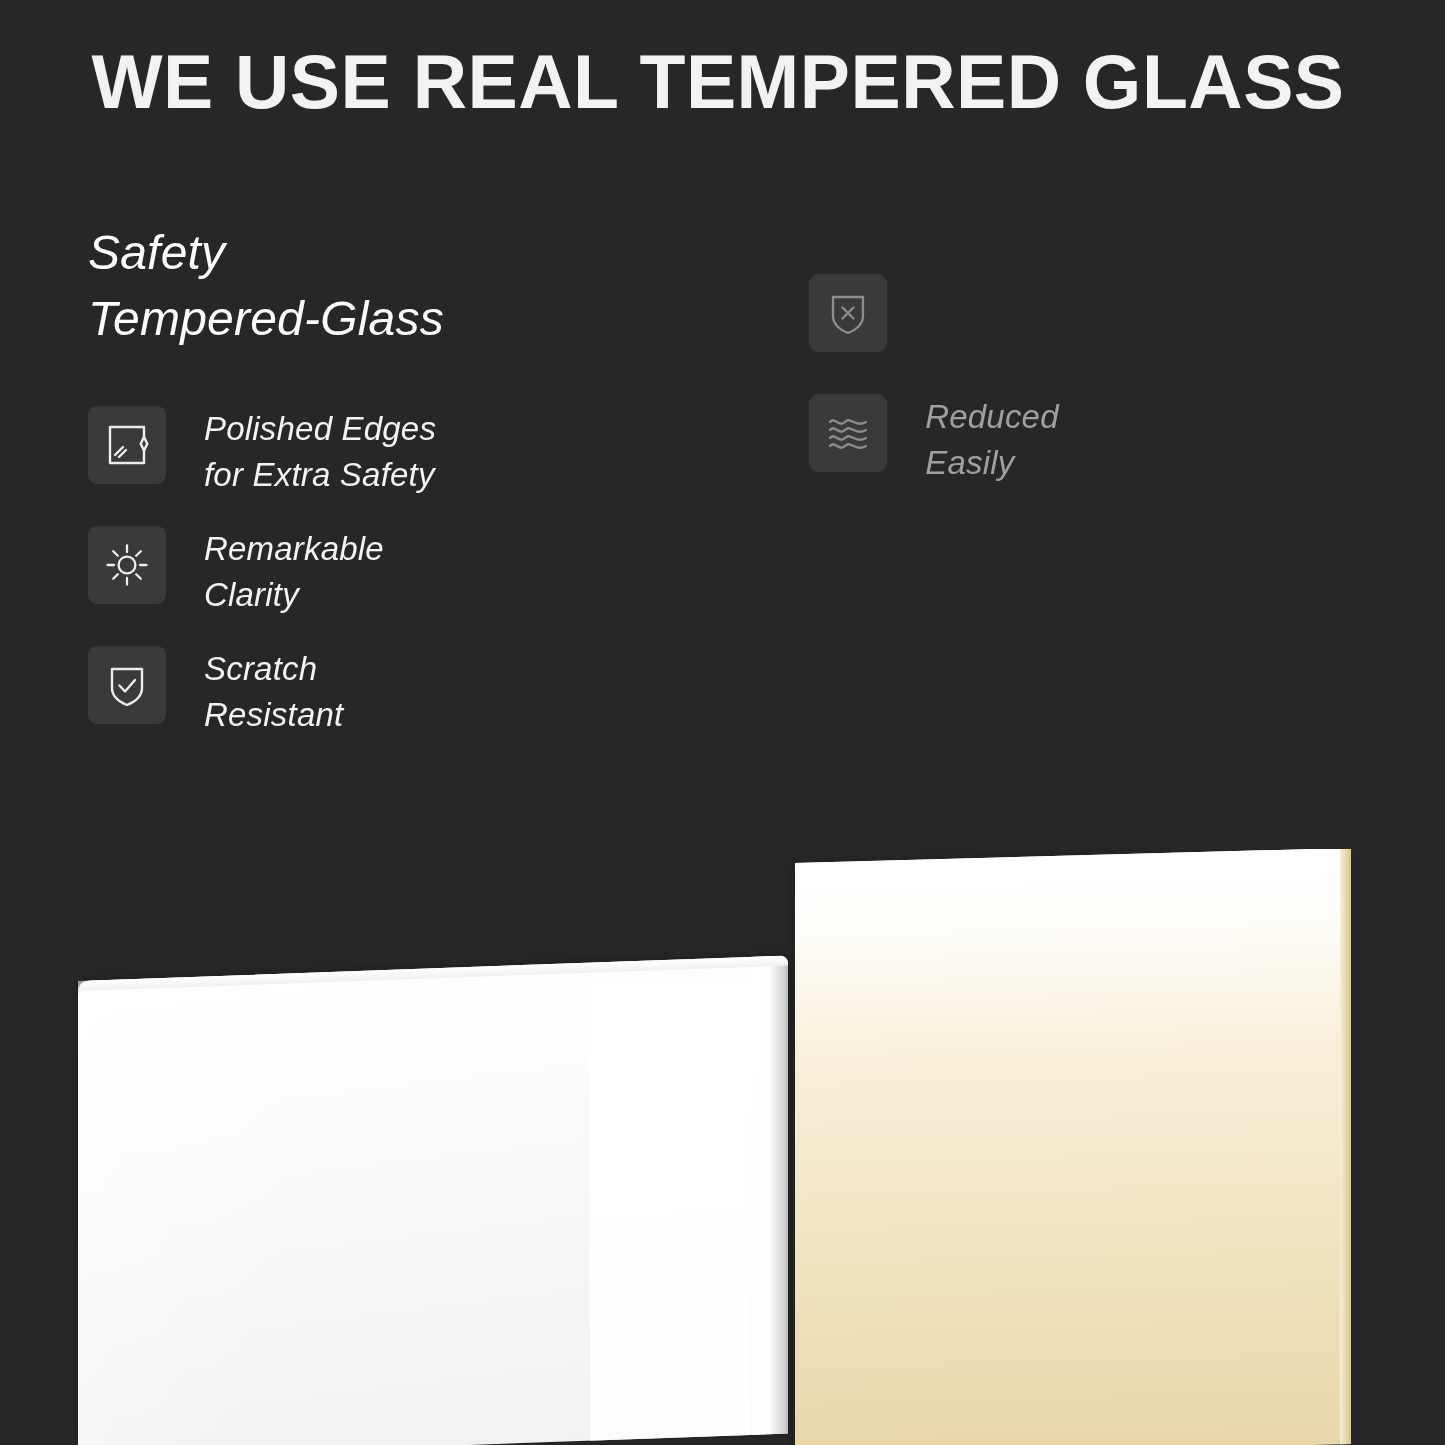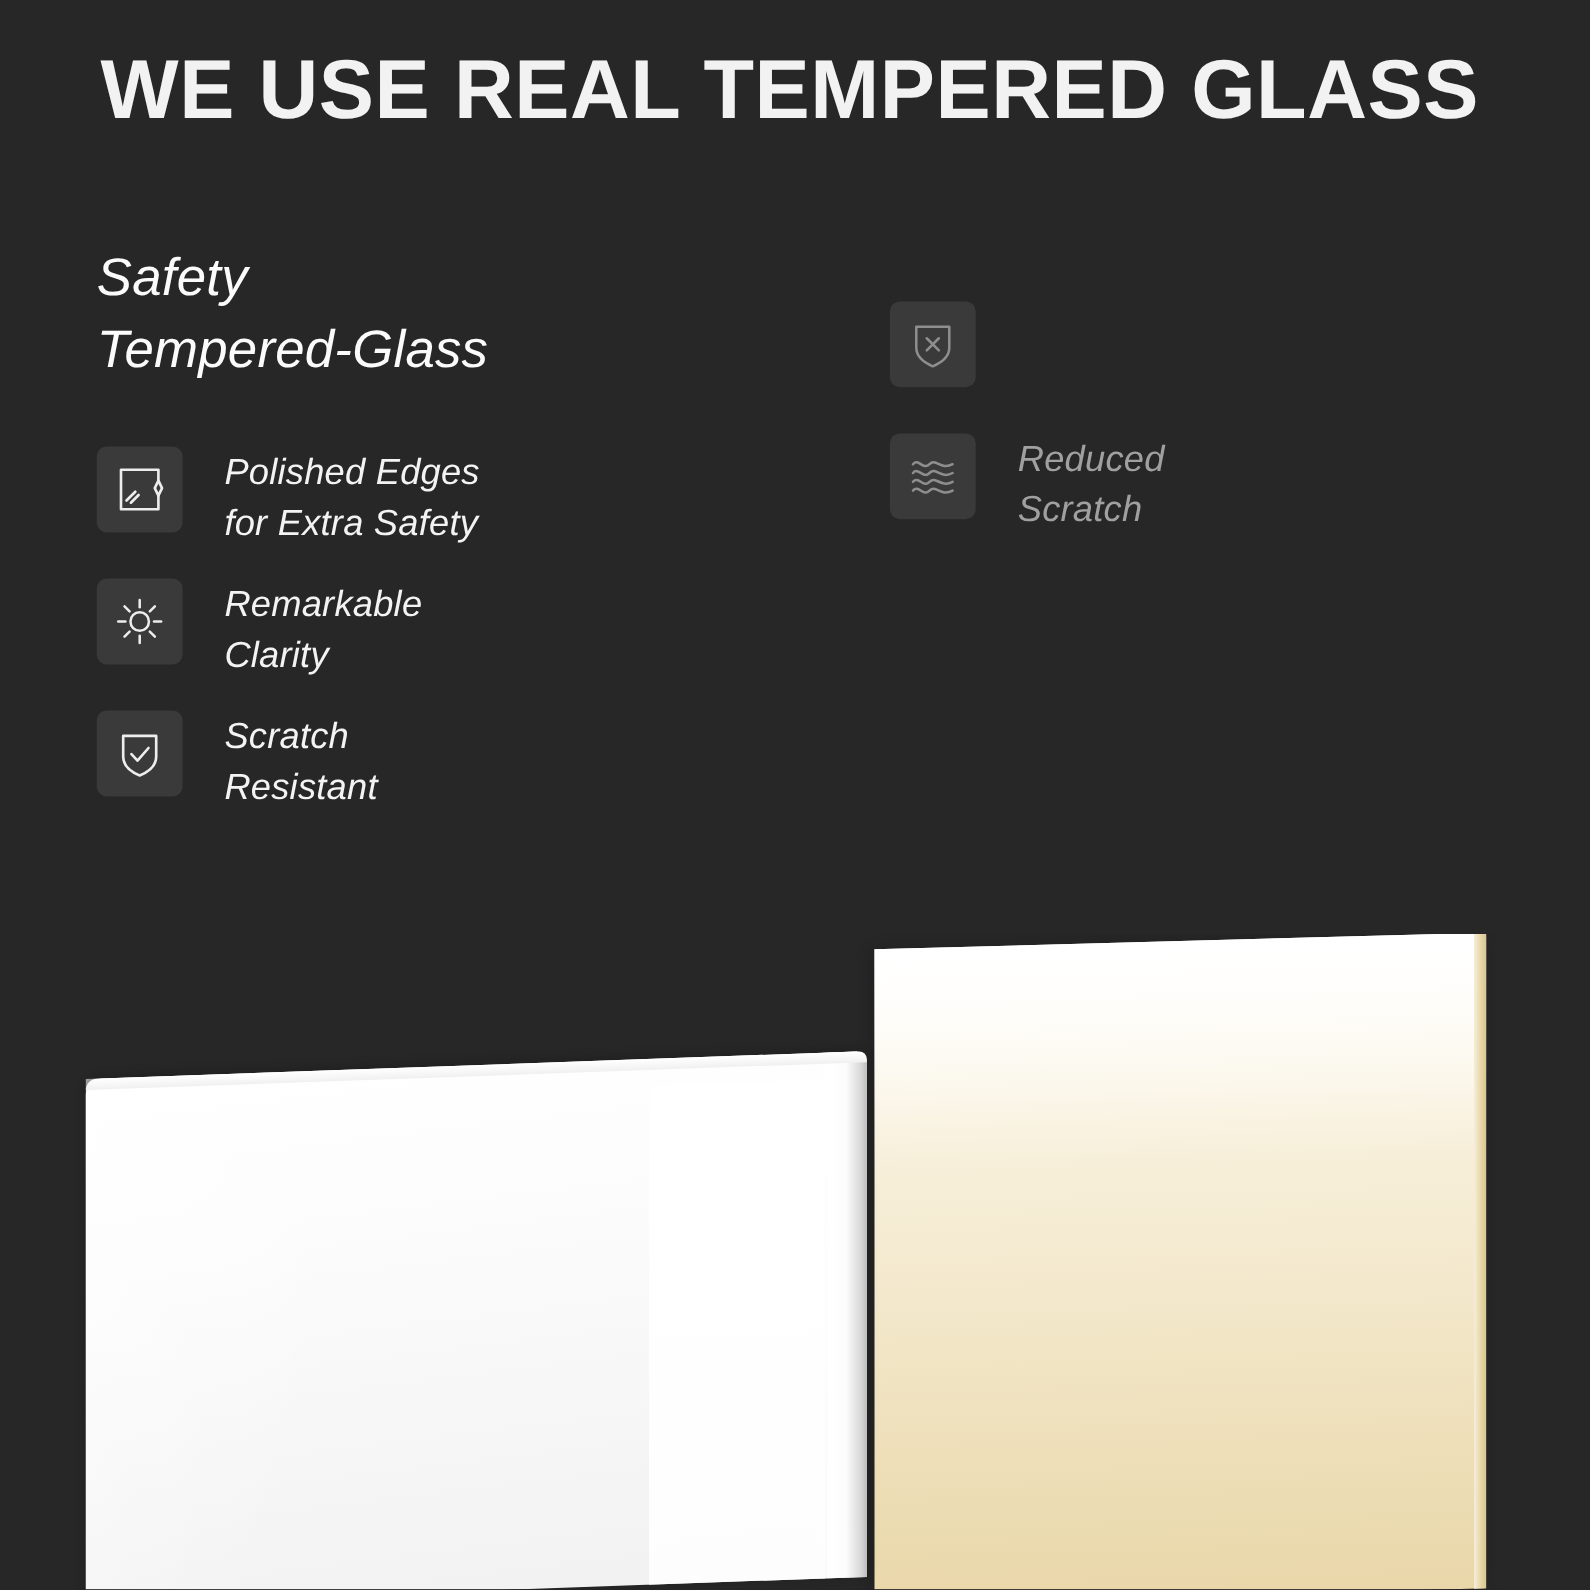--- a/index.html
+++ b/index.html
@@ -265,21 +265,21 @@
         <div class="feature">
           <span class="badge">
             <svg width="46" height="46" viewBox="0 0 46 46" fill="none" stroke="#8e8e8e" stroke-width="2.3" stroke-linecap="round">
               <path d="M5 12 C10 6 14 18 20 12 C26 6 30 18 41 12"></path>
               <path d="M5 20 C10 14 14 26 20 20 C26 14 30 26 41 20"></path>
               <path d="M5 28 C10 22 14 34 20 28 C26 22 30 34 41 28"></path>
               <path d="M5 36 C10 30 14 42 20 36 C26 30 30 42 41 36"></path>
             </svg>
           </span>
           <span class="feature-label">Reduced
-Scratch</span>
+Easily</span>
         </div>
 
       </div>
     </div>
 
   </div>
 
   <div class="photo">
 
     <div class="plexi">

